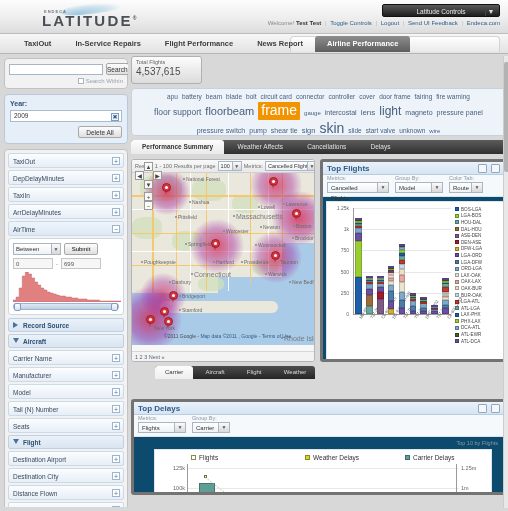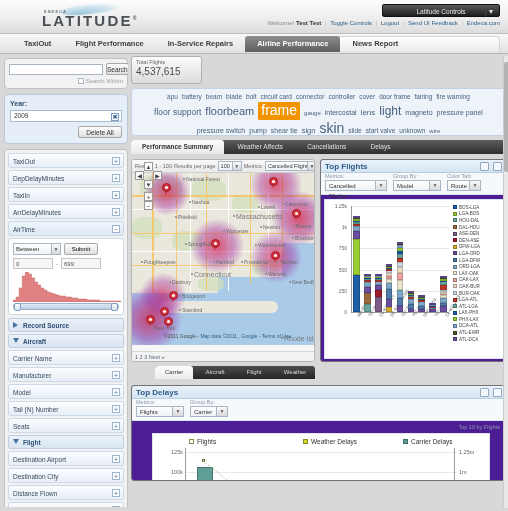--- a/index.html
+++ b/index.html
@@ -310,21 +310,21 @@
   }
   #panctl { position:absolute; left:3px; top:2px; }
   .pbtn {
     position:absolute; width:9px; height:9px;
     background:rgba(255,255,255,.85); border:1px solid #9a9a9a;
     font-size:6px; line-height:8px; text-align:center; color:#444; cursor:pointer;
   }
 
   
   .cpanel {
-    background:#4c1d95; border:1px solid #737373; border-radius:3px;
+    background:#0c4a6e; border:3px solid #737373; border-radius:3px;
     position:relative; overflow:hidden;
   }
   .cp-head {
     height:13px; background:linear-gradient(#eaf2fa,#d6e4f2);
     border-bottom:1px solid #b9cde1;
     font-size:8px; font-weight:bold; color:#2e5c8a;
     line-height:13px; padding-left:4px; position:relative;
   }
   .cp-head .icons { position:absolute; right:3px; top:2px; display:flex; gap:4px; }
   .cpicon {
@@ -370,21 +370,21 @@
     position:absolute; left:24px; top:0; width:160px; height:13px;
     background:linear-gradient(#4d4d4d,#252525); border-radius:3px 3px 0 0;
   }
   .btab {
     position:relative; display:inline-block; height:13px; line-height:13px;
     padding:0 10px; font-size:6px; color:#dcdcdc; cursor:pointer;
     border-radius:3px 3px 0 0;
   }
   .btab.active { background:linear-gradient(#fdfdfd,#ededed); color:#333; }
 
-  #topdelays { margin-top:6px; width:375px; height:96px; }
+  #topdelays { margin-top:20px; width:375px; height:96px; }
   #tdnote { position:absolute; right:5px; top:38px; font-size:5.5px; color:#8d98a3; }
   #tdplot {
     position:absolute; left:20px; top:47px; width:338px; height:70px;
     background:#fff; border:1px solid #dde5ee;
   }
   .tdleg { position:absolute; top:4px; display:flex; align-items:center; gap:3px; }
   .tdleg .sw { width:5px; height:5px; border:.5px solid #555; }
   .tdleg .tx { font-size:6.5px; color:#333; }
   .tdgrid { position:absolute; left:32px; width:272px; height:1px; background:#e6eaee; }
   .tdy  { position:absolute; left:2px; font-size:5.5px; color:#666; width:28px; text-align:right; }
@@ -425,24 +425,24 @@
     <a href="#">Send UI Feedback</a>
     <span class="sep">|</span>
     <a href="#">Endeca.com</a>
   </div>
 </div>
 
 <div id="navbar">
   <div id="navsheen"></div>
   <div id="navtabs">
     <div class="navtab">TaxiOut</div>
+    <div class="navtab">In-Service Repairs</div>
     <div class="navtab">Flight Performance</div>
-    <div class="navtab">In-Service Repairs</div>
+    <div class="navtab">News Report</div>
     <div class="navtab active">Airline Performance</div>
-    <div class="navtab">News Report</div>
   </div>
 </div>
 
 <div id="sidebar">
 
   <div class="panel-box">
     <div class="srch-row">
       <input class="srch-input" type="text" placeholder="" style="">
       <div class="srch-btn">Search</div>
     </div>

